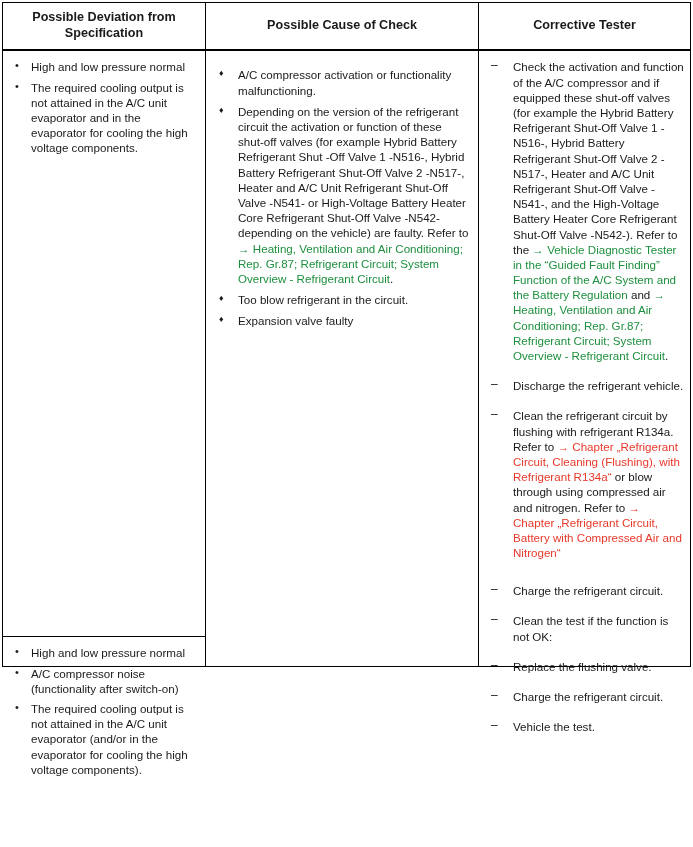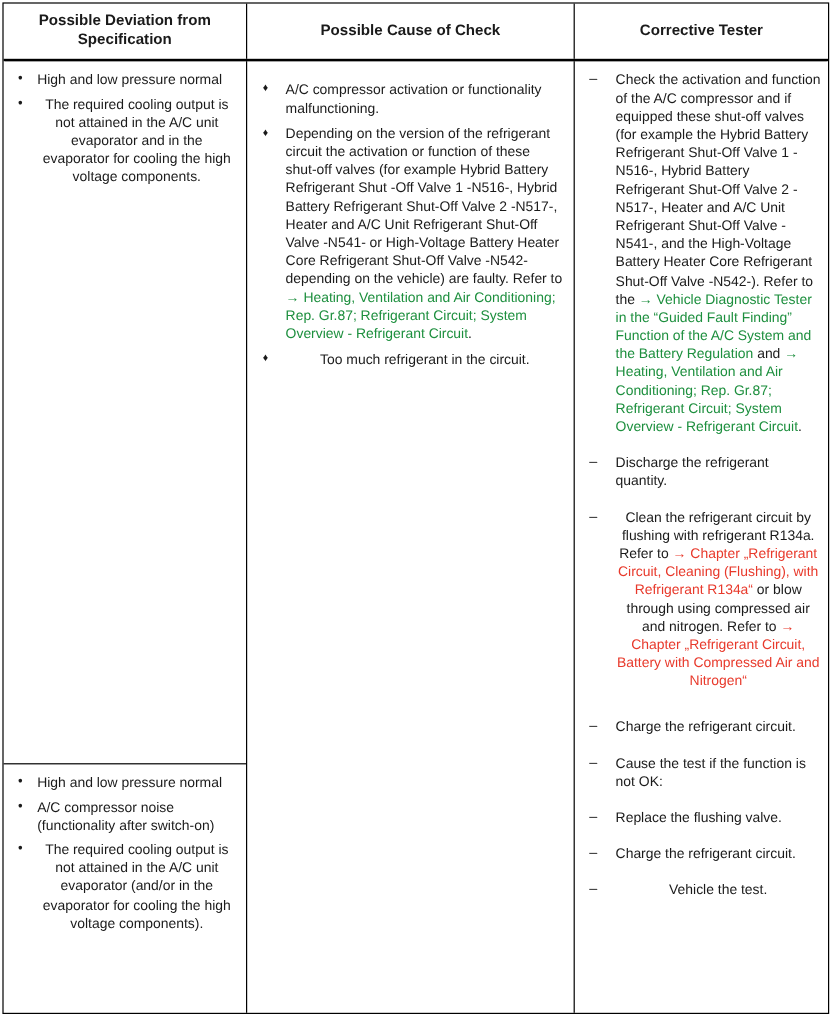--- a/index.html
+++ b/index.html
@@ -10,21 +10,21 @@
   body {
     width: 693px;
     height: 847px;
     font-family: "Liberation Sans", sans-serif;
     color: #1a1a1a;
     overflow: hidden;
   }
 
   .fault-table {
     width: 689px;
-    height: 843px;
+    height: 665px;
     margin: 2px;
     border: 1.5px solid #000;
     box-sizing: border-box;
     display: flex;
     flex-direction: column;
   }
 
   
   .thead {
     display: flex;
@@ -76,21 +76,21 @@
     margin: 0;
     padding: 0;
   }
   ul.items li {
     position: relative;
     padding-left: 22px;
     margin-bottom: 5px;
     font-size: 11.6px;
     line-height: 1.31;
   }
-  ul.items li:last-child { margin-bottom: 0; text-align: center; }
+  ul.items li:last-child { margin-bottom: 0; }
 
   
   ul.dot > li::before {
     content: "\2022";
     position: absolute;
     left: 6px;
     top: -1px;
     font-size: 11px;
     line-height: 1.45;
   }
@@ -149,36 +149,37 @@
             <li>The required cooling output is not attained in the A/C unit evaporator (and/or in the evaporator for cooling the high voltage components).</li>
           </ul>
       </div>
     </div>
 
     <div class="bodycol col2">
       <div class="cellblock">
         <ul class="items diamond">
             <li><span>A/C compressor activation or functionality malfunctioning.</span></li>
             <li><span>Depending on the version of the refrigerant circuit the activation or function of these shut-off valves (for example Hybrid Battery Refrigerant Shut -Off Valve 1 -N516-, Hybrid Battery Refrigerant Shut-Off Valve 2 -N517-, Heater and A/C Unit Refrigerant Shut-Off Valve -N541- or High-Voltage Battery Heater Core Refrigerant Shut-Off Valve -N542- depending on the vehicle) are faulty. Refer to </span><span class="lnk-green">→ Heating, Ventilation and Air Conditioning; Rep. Gr.87; Refrigerant Circuit; System Overview - Refrigerant Circuit</span><span>.</span></li>
-            <li><span>Too much refrigerant in the circuit.</span></li>
+            <li><span>Too blow refrigerant in the circuit.</span></li>
+            <li><span>Expansion valve faulty</span></li>
           </ul>
       </div>
     </div>
 
     <div class="bodycol col3">
       <div class="cellblock">
         <ul class="items dash">
             <li><span>Check the activation and function of the A/C compressor and if equipped these shut-off valves (for example the Hybrid Battery Refrigerant Shut-Off Valve 1 -N516-, Hybrid Battery Refrigerant Shut-Off Valve 2 -N517-, Heater and A/C Unit Refrigerant Shut-Off Valve -N541-, and the High-Voltage Battery Heater Core Refrigerant Shut-Off Valve -N542-). Refer to the </span><span class="lnk-green">→ Vehicle Diagnostic Tester in the “Guided Fault Finding” Function of the A/C System and the Battery Regulation</span><span> and </span><span class="lnk-green">→ Heating, Ventilation and Air Conditioning; Rep. Gr.87; Refrigerant Circuit; System Overview - Refrigerant Circuit</span><span>.</span></li>
-            <li><span>Discharge the refrigerant quantity.</span></li>
+            <li><span>Discharge the refrigerant vehicle.</span></li>
             <li><span>Clean the refrigerant circuit by flushing with refrigerant R134a. Refer to </span><span class="lnk-red">→ Chapter „Refrigerant Circuit, Cleaning (Flushing), with Refrigerant R134a“</span><span> or blow through using compressed air and nitrogen. Refer to </span><span class="lnk-red">→ Chapter „Refrigerant Circuit, Battery with Compressed Air and Nitrogen“</span></li>
           </ul>
         <div class="spacer-row"></div>
         <ul class="items dash">
             <li><span>Charge the refrigerant circuit.</span></li>
-            <li><span>Cause the test if the function is not OK:</span></li>
+            <li><span>Clean the test if the function is not OK:</span></li>
             <li><span>Replace the flushing valve.</span></li>
             <li><span>Charge the refrigerant circuit.</span></li>
             <li><span>Vehicle the test.</span></li>
           </ul>
       </div>
     </div>
 
   </div>
 </div>
 

